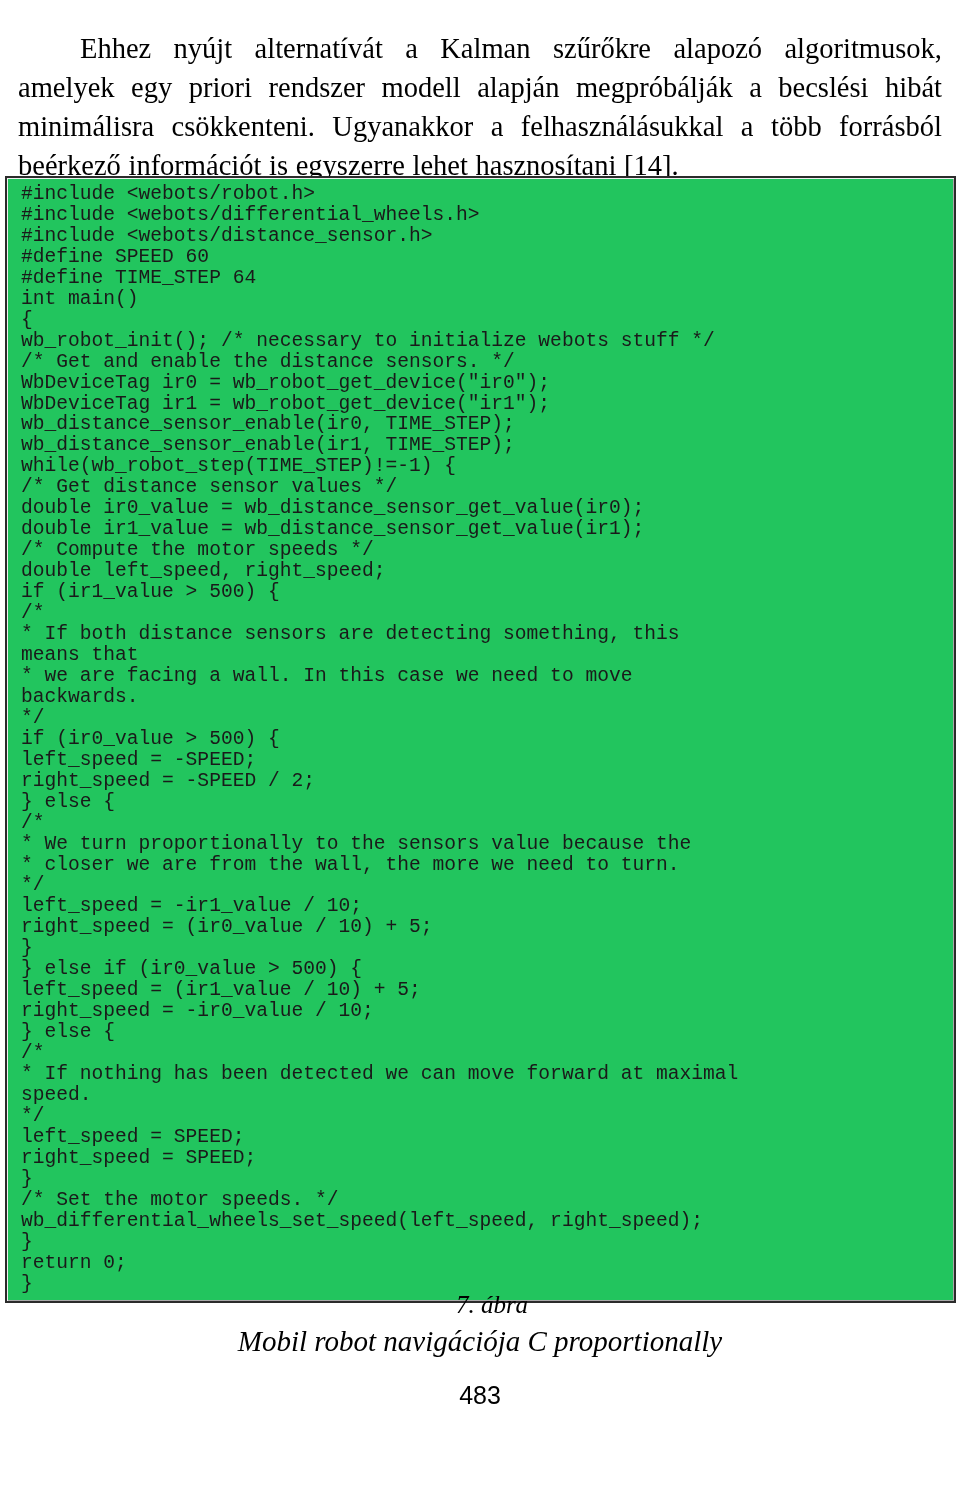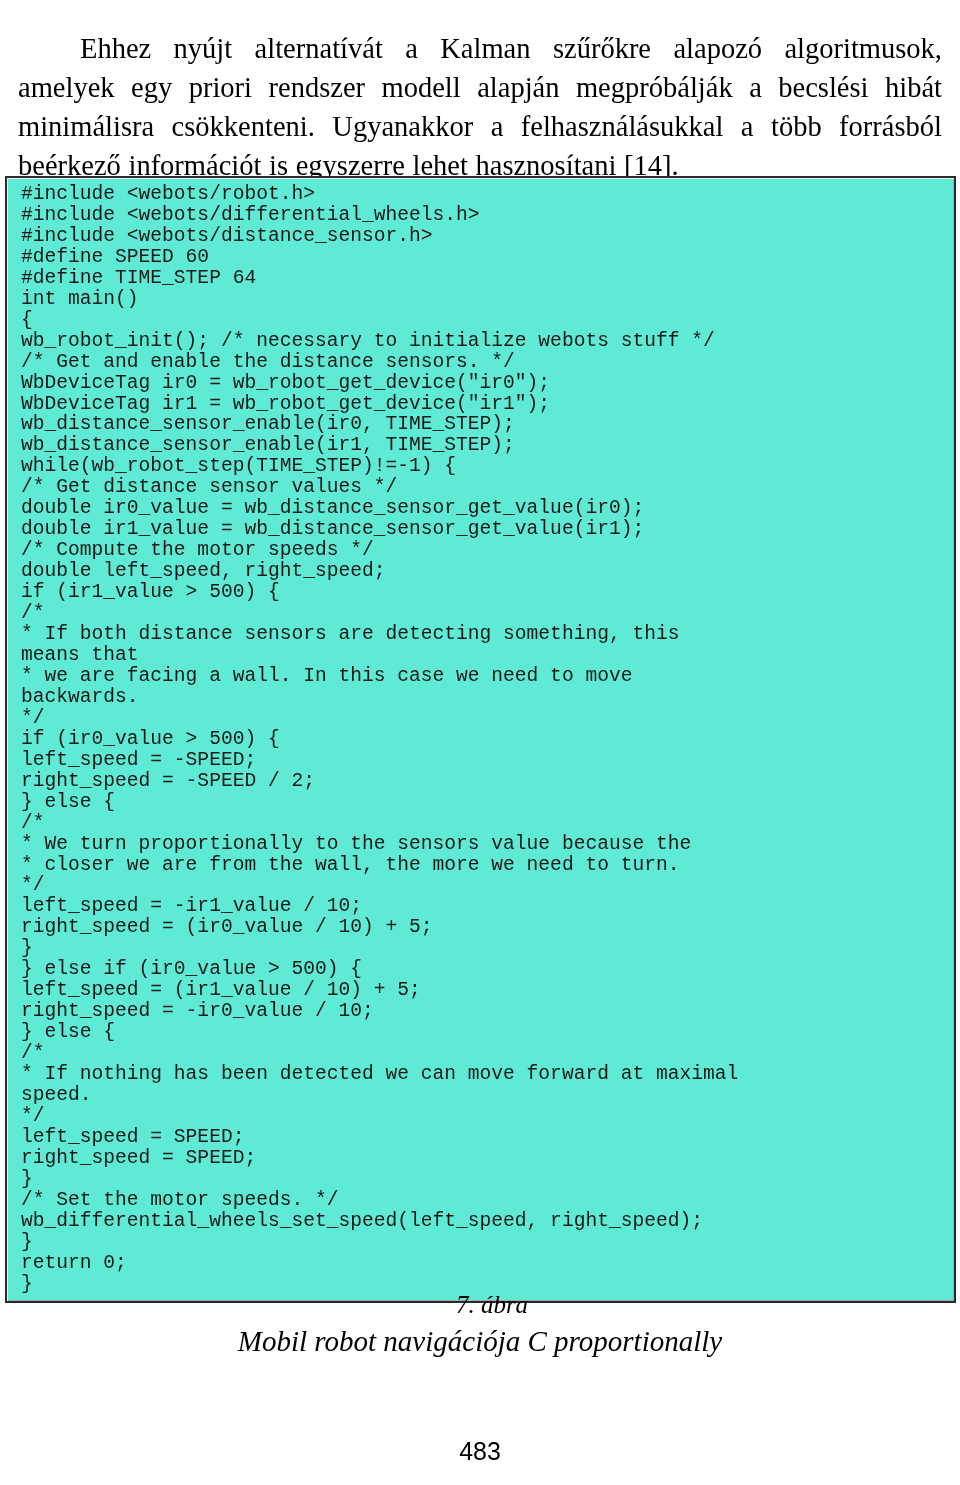--- a/index.html
+++ b/index.html
@@ -42,21 +42,21 @@
   
   .code-figure {
     position: absolute;
     left: 5px;
     top: 176px;
     width: 951px;
     box-sizing: border-box;
   }
 
   .code-frame {
-    background: #5eead4;
+    background: #22c55e;
     border-top: 2px solid #2b2b2b;
     border-left: 2px solid #2b2b2b;
     border-right: 2px solid #2b2b2b;
     border-bottom: 2px solid #2b2b2b;
     box-shadow: inset 1px 1px 0 0 #efefef, inset -1px -1px 0 0 #a8a8a8;
     padding: 6px 0 6px 0;
     box-sizing: border-box;
     min-height: 1107px;
   }
 
@@ -98,21 +98,21 @@
   .caption-title {
     display: block;
     font-size: 29px;
     line-height: 38px;
   }
 
   
   .page-number {
     position: absolute;
     left: 0;
-    top: 1437px;
+    top: 1381px;
     width: 960px;
     text-align: center;
     font-family: "Liberation Sans", "DejaVu Sans", sans-serif;
     font-size: 25px;
     color: #000000;
   }
 </style>
 </head>
 <body>
 

